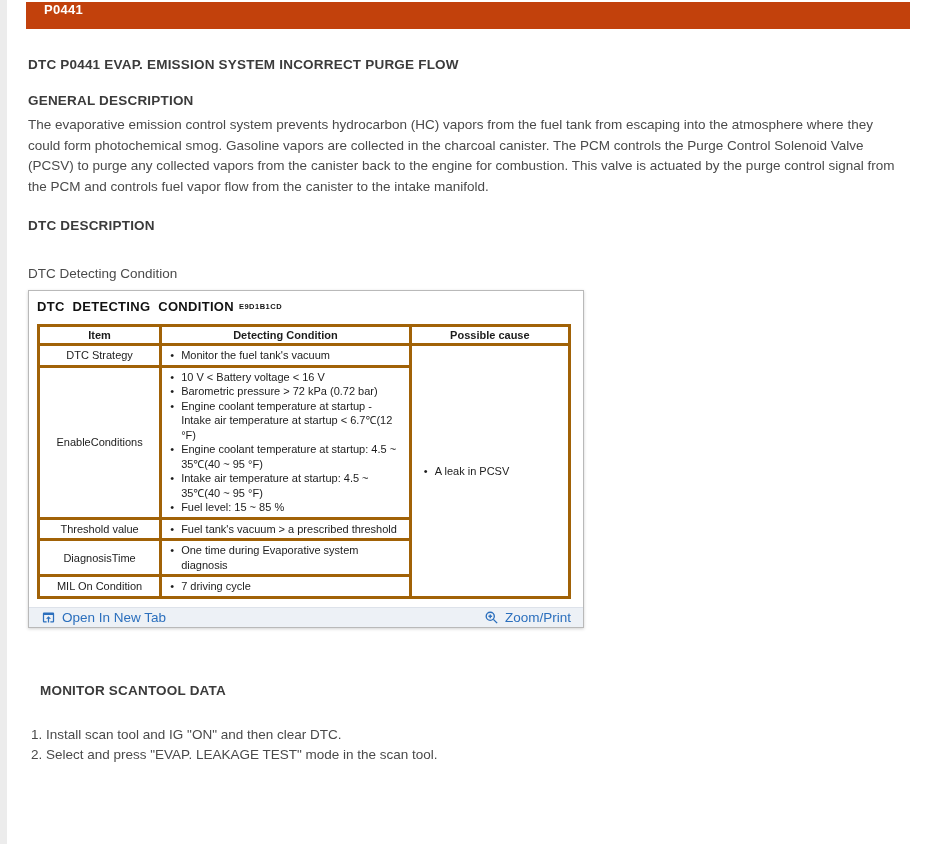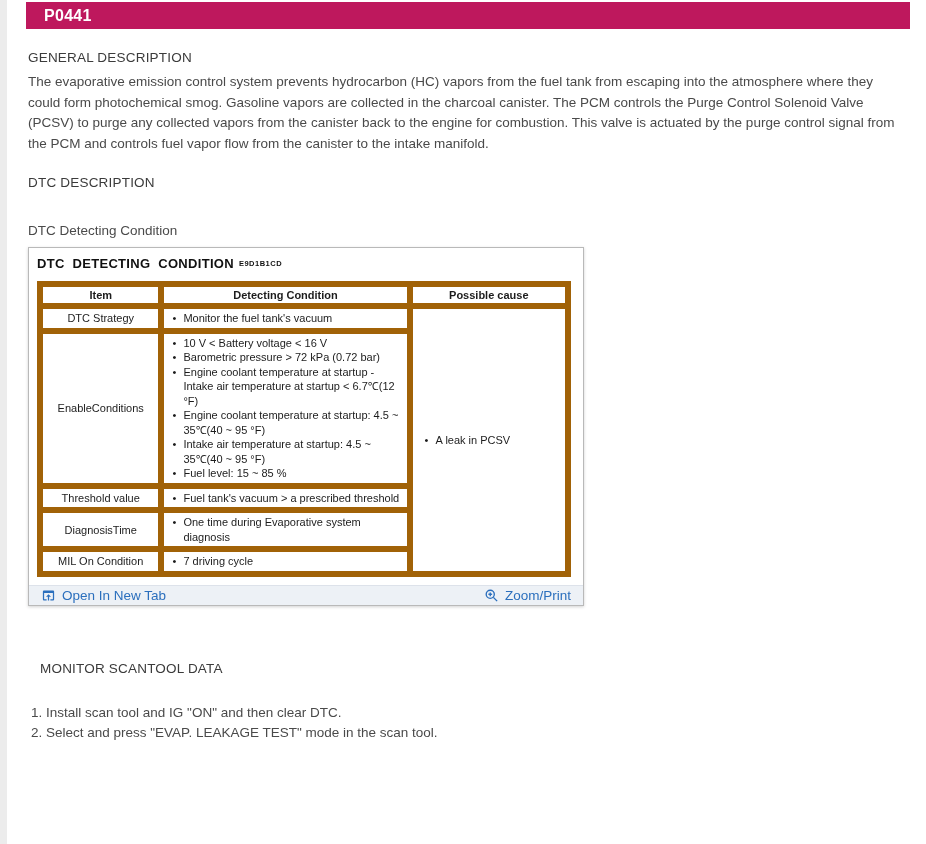--- a/index.html
+++ b/index.html
@@ -13,35 +13,35 @@
     position: relative;
   }
   .left-gutter {
     position: absolute; left: 0; top: 0;
     width: 7px; height: 844px;
     background: #ececec;
   }
   .top-bar {
     margin: 2px 16px 0 26px;
     height: 27px;
-    background: #be185d;
+    background: #c2410c;
     color: #ffffff;
-    display: flex; align-items: center;
+    display: flex; 
     padding-left: 18px;
-    font-size: 16px; font-weight: bold; letter-spacing: .3px;
+    font-size: 13px; font-weight: bold; letter-spacing: .3px;
   }
   .content { padding: 0 22px 0 28px; }
   .page-title {
     margin: 28px 0 0 0;
     font-size: 13.5px; font-weight: bold; color: #3b3b3b;
     letter-spacing: .2px;
   }
   .section-heading {
     margin: 21px 0 0 0;
-    font-size: 13.5px; font-weight: normal; color: #3b3b3b;
+    font-size: 13.5px; font-weight: bold; color: #3b3b3b;
     letter-spacing: .2px;
   }
   .body-text {
     margin: 7px 0 0 0;
     max-width: 878px;
     font-size: 13.5px; line-height: 20.5px; color: #4a4a4a;
   }
   .figure-label {
     margin: 33px 0 0 0;
     font-size: 13.5px; color: #4a4a4a;
@@ -63,21 +63,21 @@
     font-size: 7.5px; font-weight: bold; letter-spacing: .5px;
     margin-left: 5px; vertical-align: 2px; word-spacing: 0;
   }
   table.scan-table {
     border-collapse: collapse;
     width: 534px;
     margin-top: 10px;
     font-size: 11px; color: #1c1c1c;
   }
   .scan-table th, .scan-table td {
-    border: 6px solid #a16207;
+    border: 3px solid #a16207;
     padding: 2px 4px;
   }
   .scan-table th {
     font-size: 11px; font-weight: bold; text-align: center;
     height: 18px; padding: 2px;
   }
   .col-item  { width: 23%; }
   .col-cond  { width: 47%; }
   .col-cause { width: 30%; }
   td.item-cell { text-align: center; height: 18px; }
@@ -115,20 +115,21 @@
 <body>
 
 <div class="left-gutter"></div>
 
 <div class="top-bar">
   <span>P0441</span>
 </div>
 
 <div class="content">
 
+  <h1 class="page-title">DTC P0441 EVAP. EMISSION SYSTEM INCORRECT PURGE FLOW</h1>
 
   <h2 class="section-heading">GENERAL DESCRIPTION</h2>
   <p class="body-text">The evaporative emission control system prevents hydrocarbon (HC) vapors from the fuel tank from escaping into the atmosphere where they could form photochemical smog. Gasoline vapors are collected in the charcoal canister. The PCM controls the Purge Control Solenoid Valve (PCSV) to purge any collected vapors from the canister back to the engine for combustion. This valve is actuated by the purge control signal from the PCM and controls fuel vapor flow from the canister to the intake manifold.</p>
 
   <h2 class="section-heading">DTC DESCRIPTION</h2>
 
   <p class="figure-label">DTC Detecting Condition</p>
 
   <div class="panel">
     <div class="scan">

